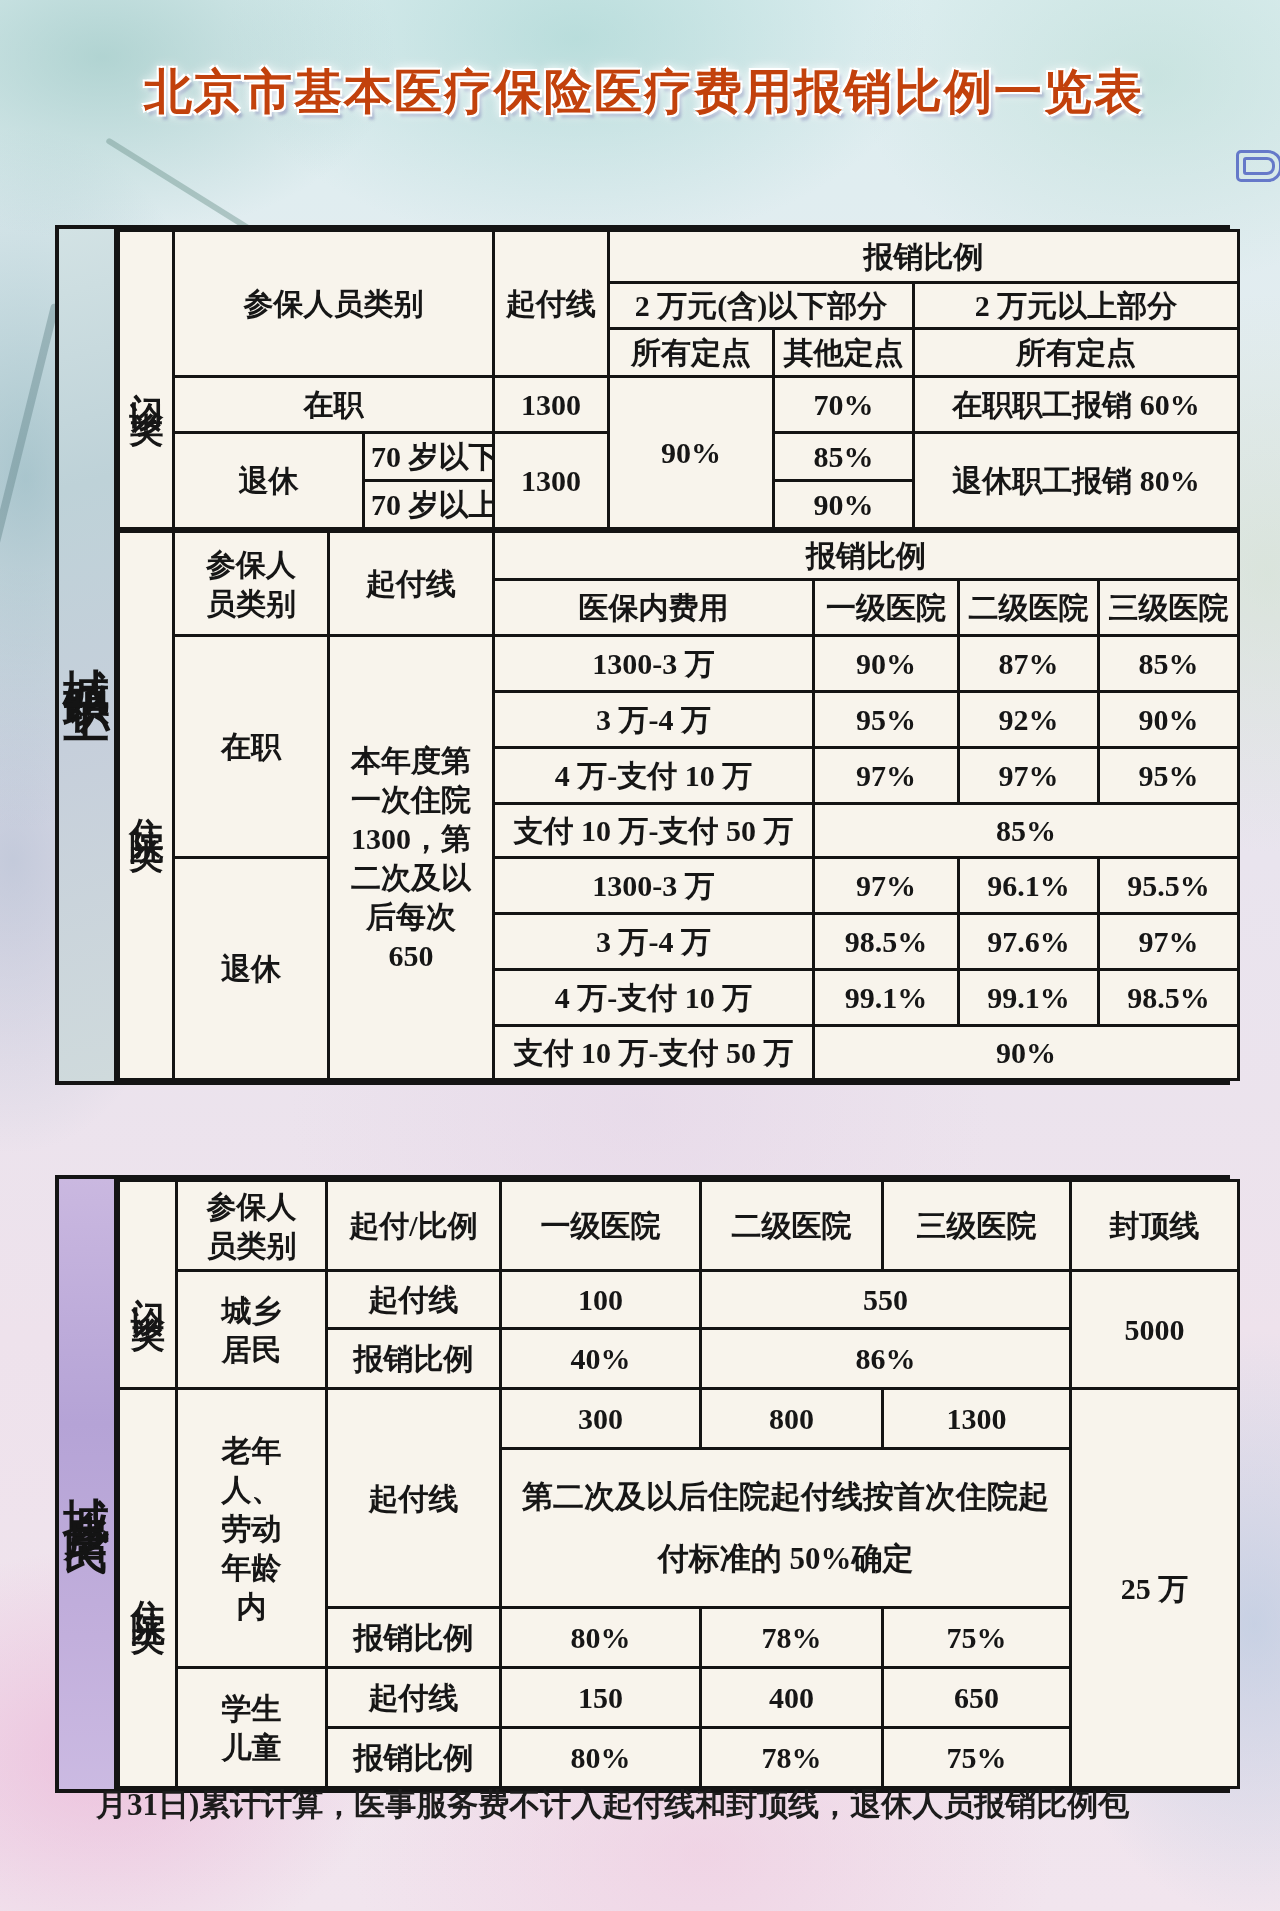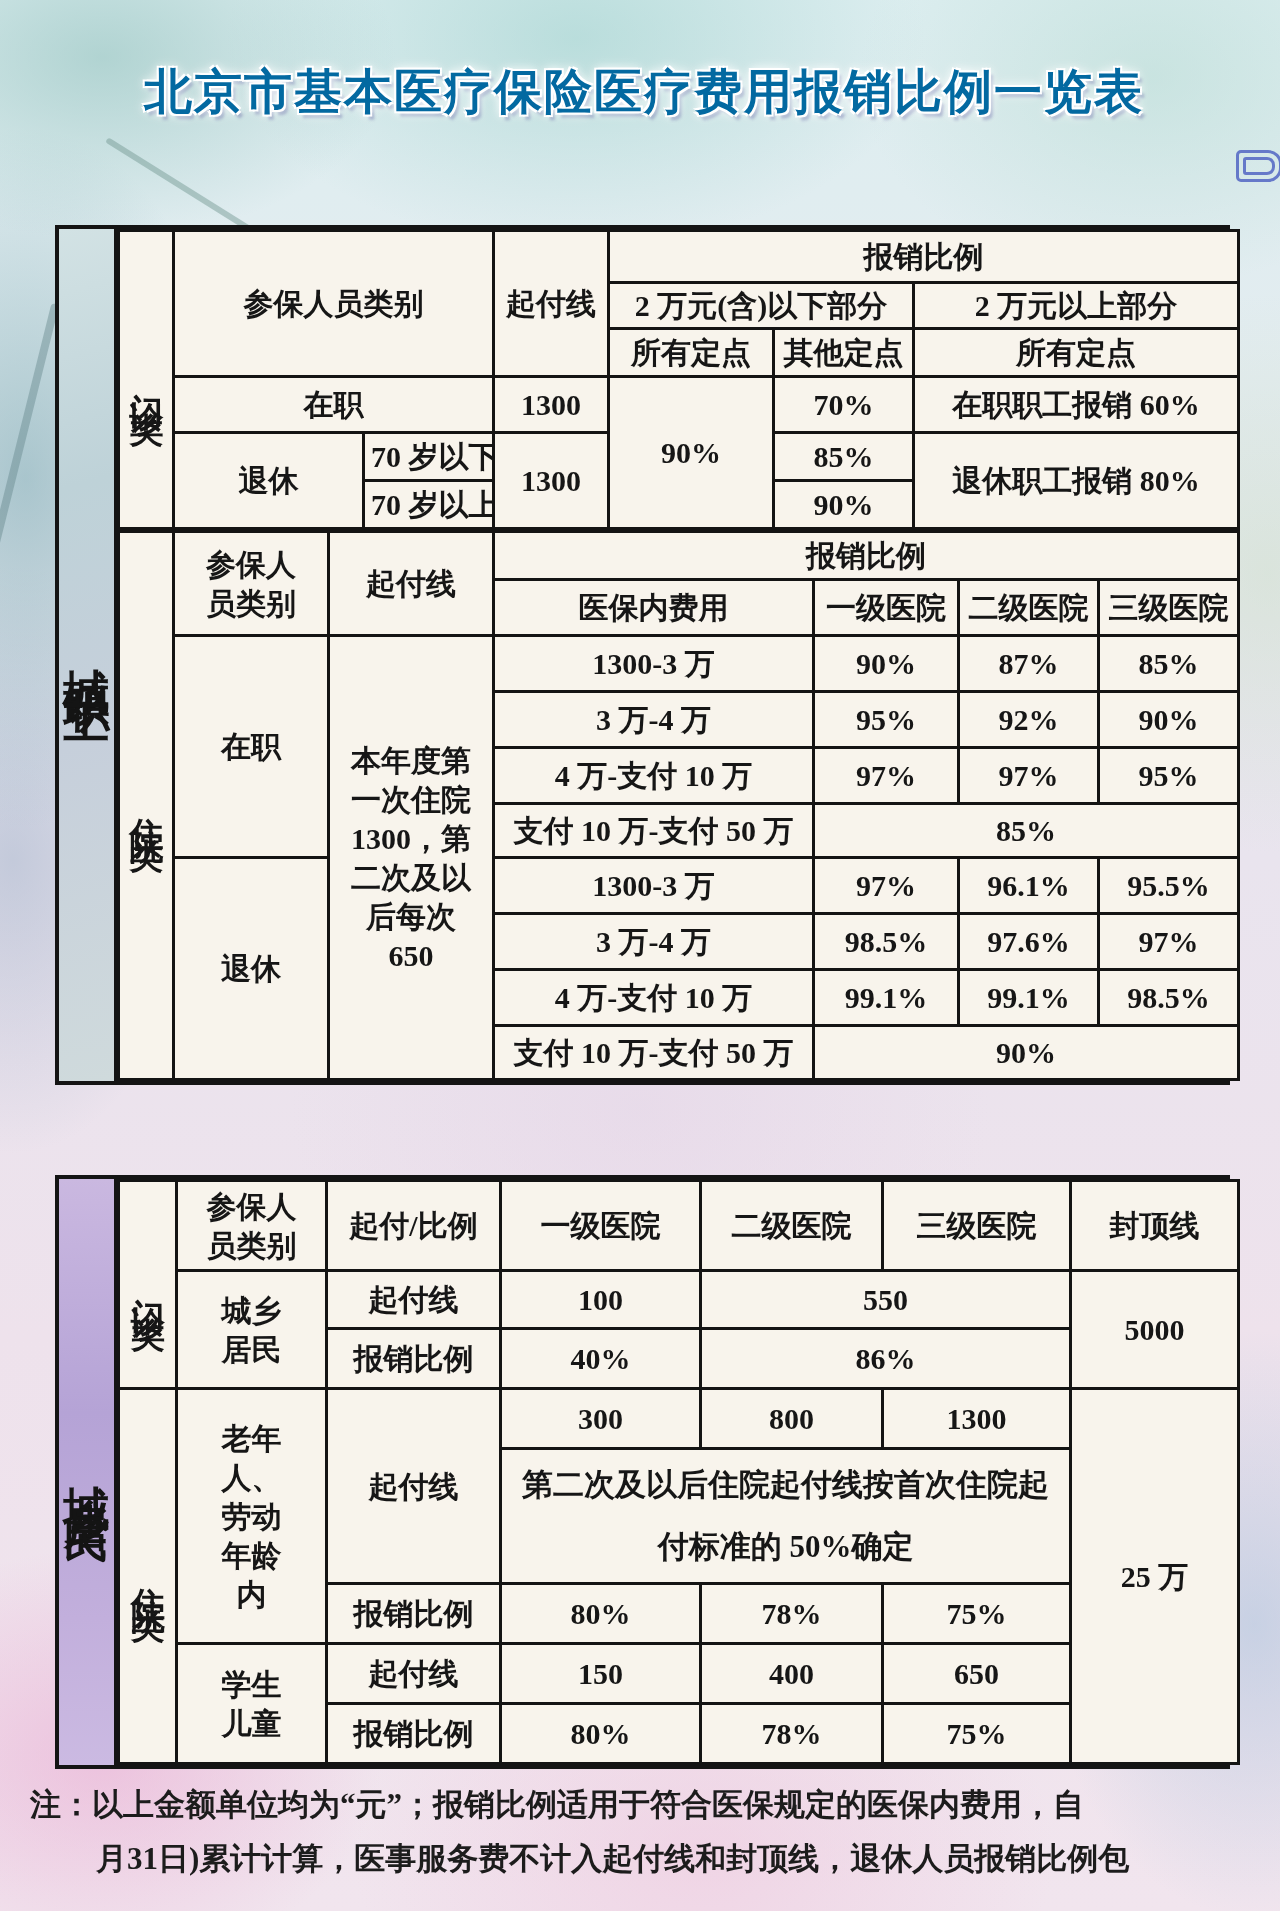--- a/index.html
+++ b/index.html
@@ -21,21 +21,21 @@
       radial-gradient(ellipse 300px 420px at 98% 85%, rgba(160,190,218,0.5), transparent 70%),
       linear-gradient(180deg,#ddeef0 0%,#e3ecf0 20%,#e9e4ee 45%,#eee2ec 70%,#f1e5ee 100%);
   }
   .abs{position:absolute;}
   .page-title{
     left:8px;right:0;top:60px;
     text-align:center;
     font-family:"Liberation Sans","DejaVu Sans",sans-serif;
     font-weight:bold;
     font-size:48px;letter-spacing:2px;
-    color:#0369a1;
+    color:#c2410c;
     text-shadow:2px 2px 0 #fff,-2px -2px 0 #fff,2px -2px 0 #fff,-2px 2px 0 #fff,
                 0 0 10px #fff,0 0 14px #fff,4px 5px 3px rgba(40,40,130,0.35);
   }
   .paperclip{
     left:1236px;top:150px;width:40px;height:26px;
     border:3px solid #4a5ec2;border-radius:5px 14px 14px 5px;
     opacity:.8;
   }
   .paperclip .inner{
     position:absolute;left:4px;top:4px;width:26px;height:12px;
@@ -77,21 +77,21 @@
     font-size:30px;line-height:1.3;
     padding:2px 6px;overflow:hidden;
   }
   td.vsec{
     writing-mode:vertical-rl;text-orientation:upright;
     font-size:34px;letter-spacing:10px;padding:0;
   }
   td.nw{white-space:nowrap;}
   td.tight{padding:2px 18px;}
   td.narrowwrap{padding:2px 38px;}
-  td.notecell{line-height:2.0;font-size:31px;padding:4px 20px;}
+  td.notecell{line-height:2.0;font-size:31px;padding:16px 20px;}
   .h46{height:46px}.h48{height:48px}.h52{height:52px}.h54{height:54px}
   .h56{height:56px}.h58{height:58px}.h60{height:60px}.h90{height:90px}.h112{height:112px}
   .note{
     left:30px;top:1778px;width:1225px;
     font-size:31px;font-weight:bold;color:#1c1c1c;
     line-height:54px;
   }
   .note .cont{padding-left:66px;}
 </style>
 </head>
@@ -300,15 +300,14 @@
         <td>80%</td>
         <td>78%</td>
         <td>75%</td>
       </tr>
     </tbody>
       </table>
   </div>
 </div>
 
 <div class="abs note">
-  <div>注：以上金额单位均为“元”；报销比例适用于符合医保规定的医保内费用，自</div>
   <div class="cont">月31日)累计计算，医事服务费不计入起付线和封顶线，退休人员报销比例包</div>
 </div>
 
 </body></html>

